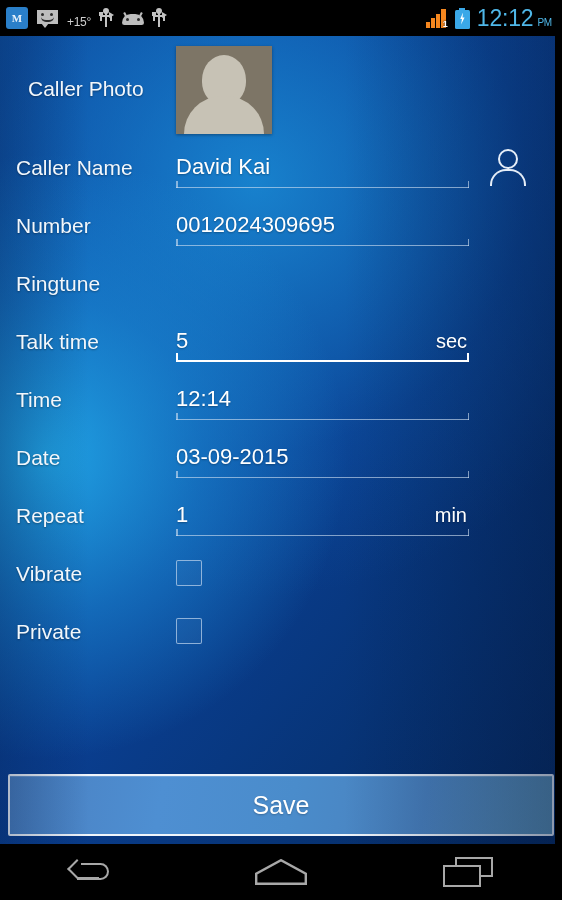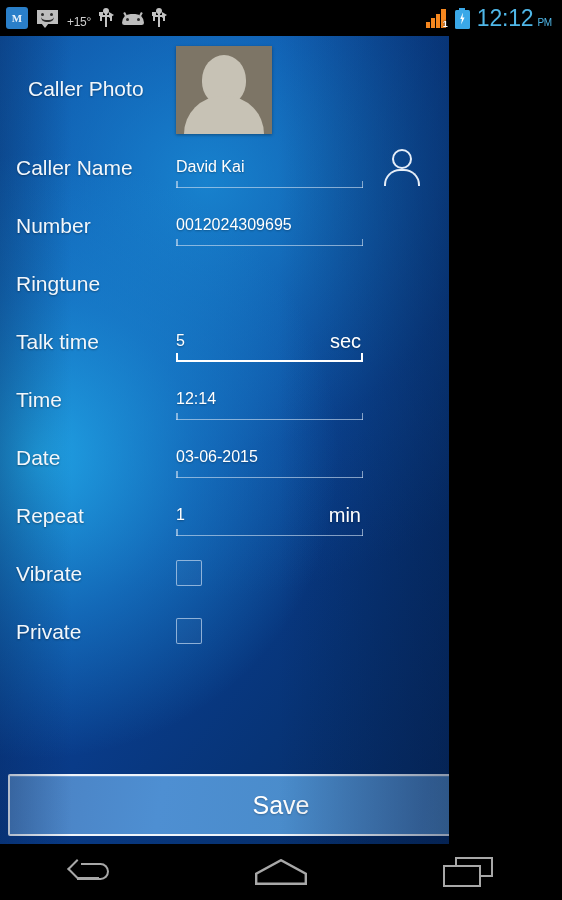--- a/index.html
+++ b/index.html
@@ -143,21 +143,21 @@
 
   .clock {
     color:#4fb7e8; font-size:23px; line-height:1;
     letter-spacing:-0.2px; display:flex; align-items:baseline; gap:4px;
   }
   .clock .ampm { font-size:10px; color:#4fb7e8; }
 
   
   #app {
     position:absolute; top:36px; left:0;
-    width:449px; height:808px;
+    width:555px; height:808px;
     overflow:hidden;
     background:
       radial-gradient(circle 420px at 8% 52%, rgba(34,170,234,0.92) 0%, rgba(27,140,215,0.55) 38%, rgba(14,86,170,0.0) 72%),
       radial-gradient(circle 520px at 46% 18%, rgba(28,150,222,0.75) 0%, rgba(18,100,185,0.25) 52%, rgba(10,60,140,0) 80%),
       linear-gradient(128deg, #0d4c9e 0%, #0b47a0 22%, #0a3f92 50%, #073477 76%, #062a60 100%);
   }
   #app::after {
     content:"";
     position:absolute; inset:0;
     background:linear-gradient(90deg, rgba(4,28,70,0.30) 0%, rgba(0,0,0,0) 16%, rgba(0,0,0,0) 62%, rgba(3,24,64,0.42) 100%);
@@ -188,21 +188,21 @@
 
   .field {
     position:relative;
     flex:1;
     margin-right:86px;
     height:42px;
     display:flex; align-items:center;
   }
   .field .val {
     color:#ffffff;
-    font-size:16px;
+    font-size:22px;
     line-height:1;
     flex:1;
     white-space:nowrap;
     text-shadow:0 1px 2px rgba(0,0,0,0.30);
   }
   .field .unit {
     color:#ffffff;
     font-size:20px;
     line-height:1;
     margin-left:auto;
@@ -495,21 +495,21 @@
             <div class="tk l"></div>
               <div class="ln"></div>
               <div class="tk r"></div>
           </div>
         </div>
       </div>
 
       <div class="row">
         <div class="label">Date</div>
         <div class="field">
-          <div class="val">03-06-2015</div>
+          <div class="val">03-09-2015</div>
           <div class="underline">
             <div class="tk l"></div>
               <div class="ln"></div>
               <div class="tk r"></div>
           </div>
         </div>
       </div>
 
       <div class="row">
         <div class="label">Repeat</div>

